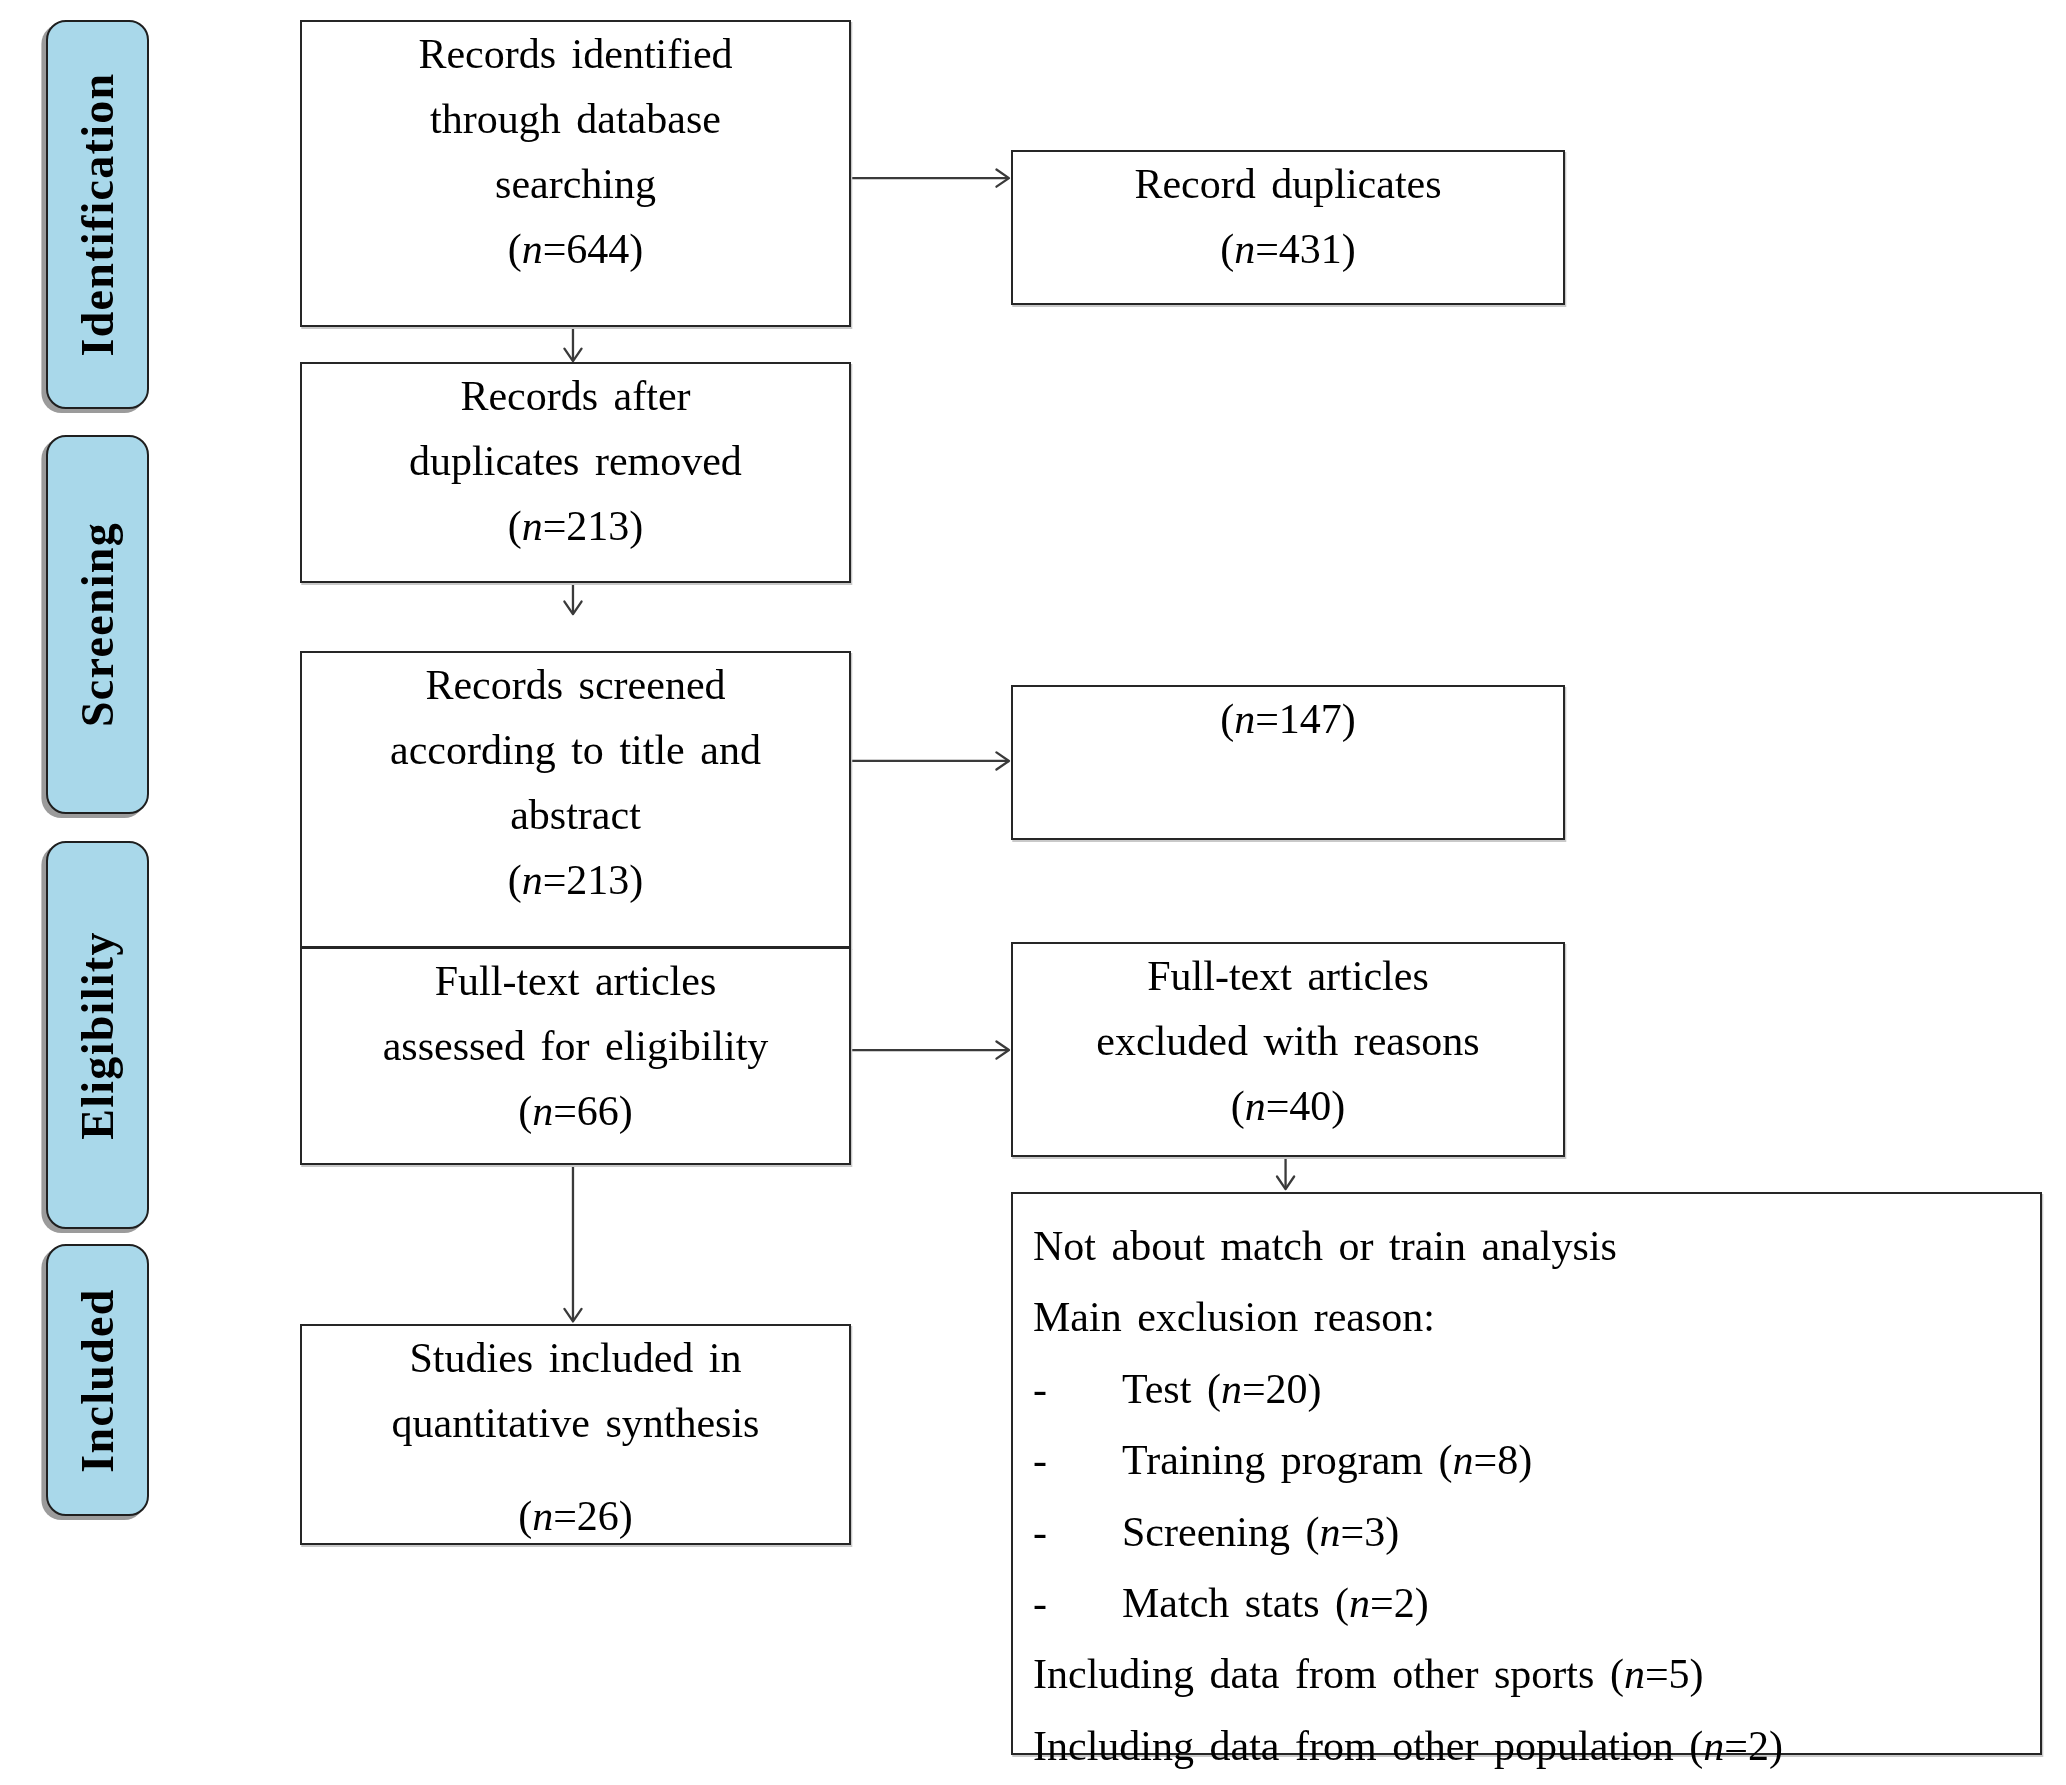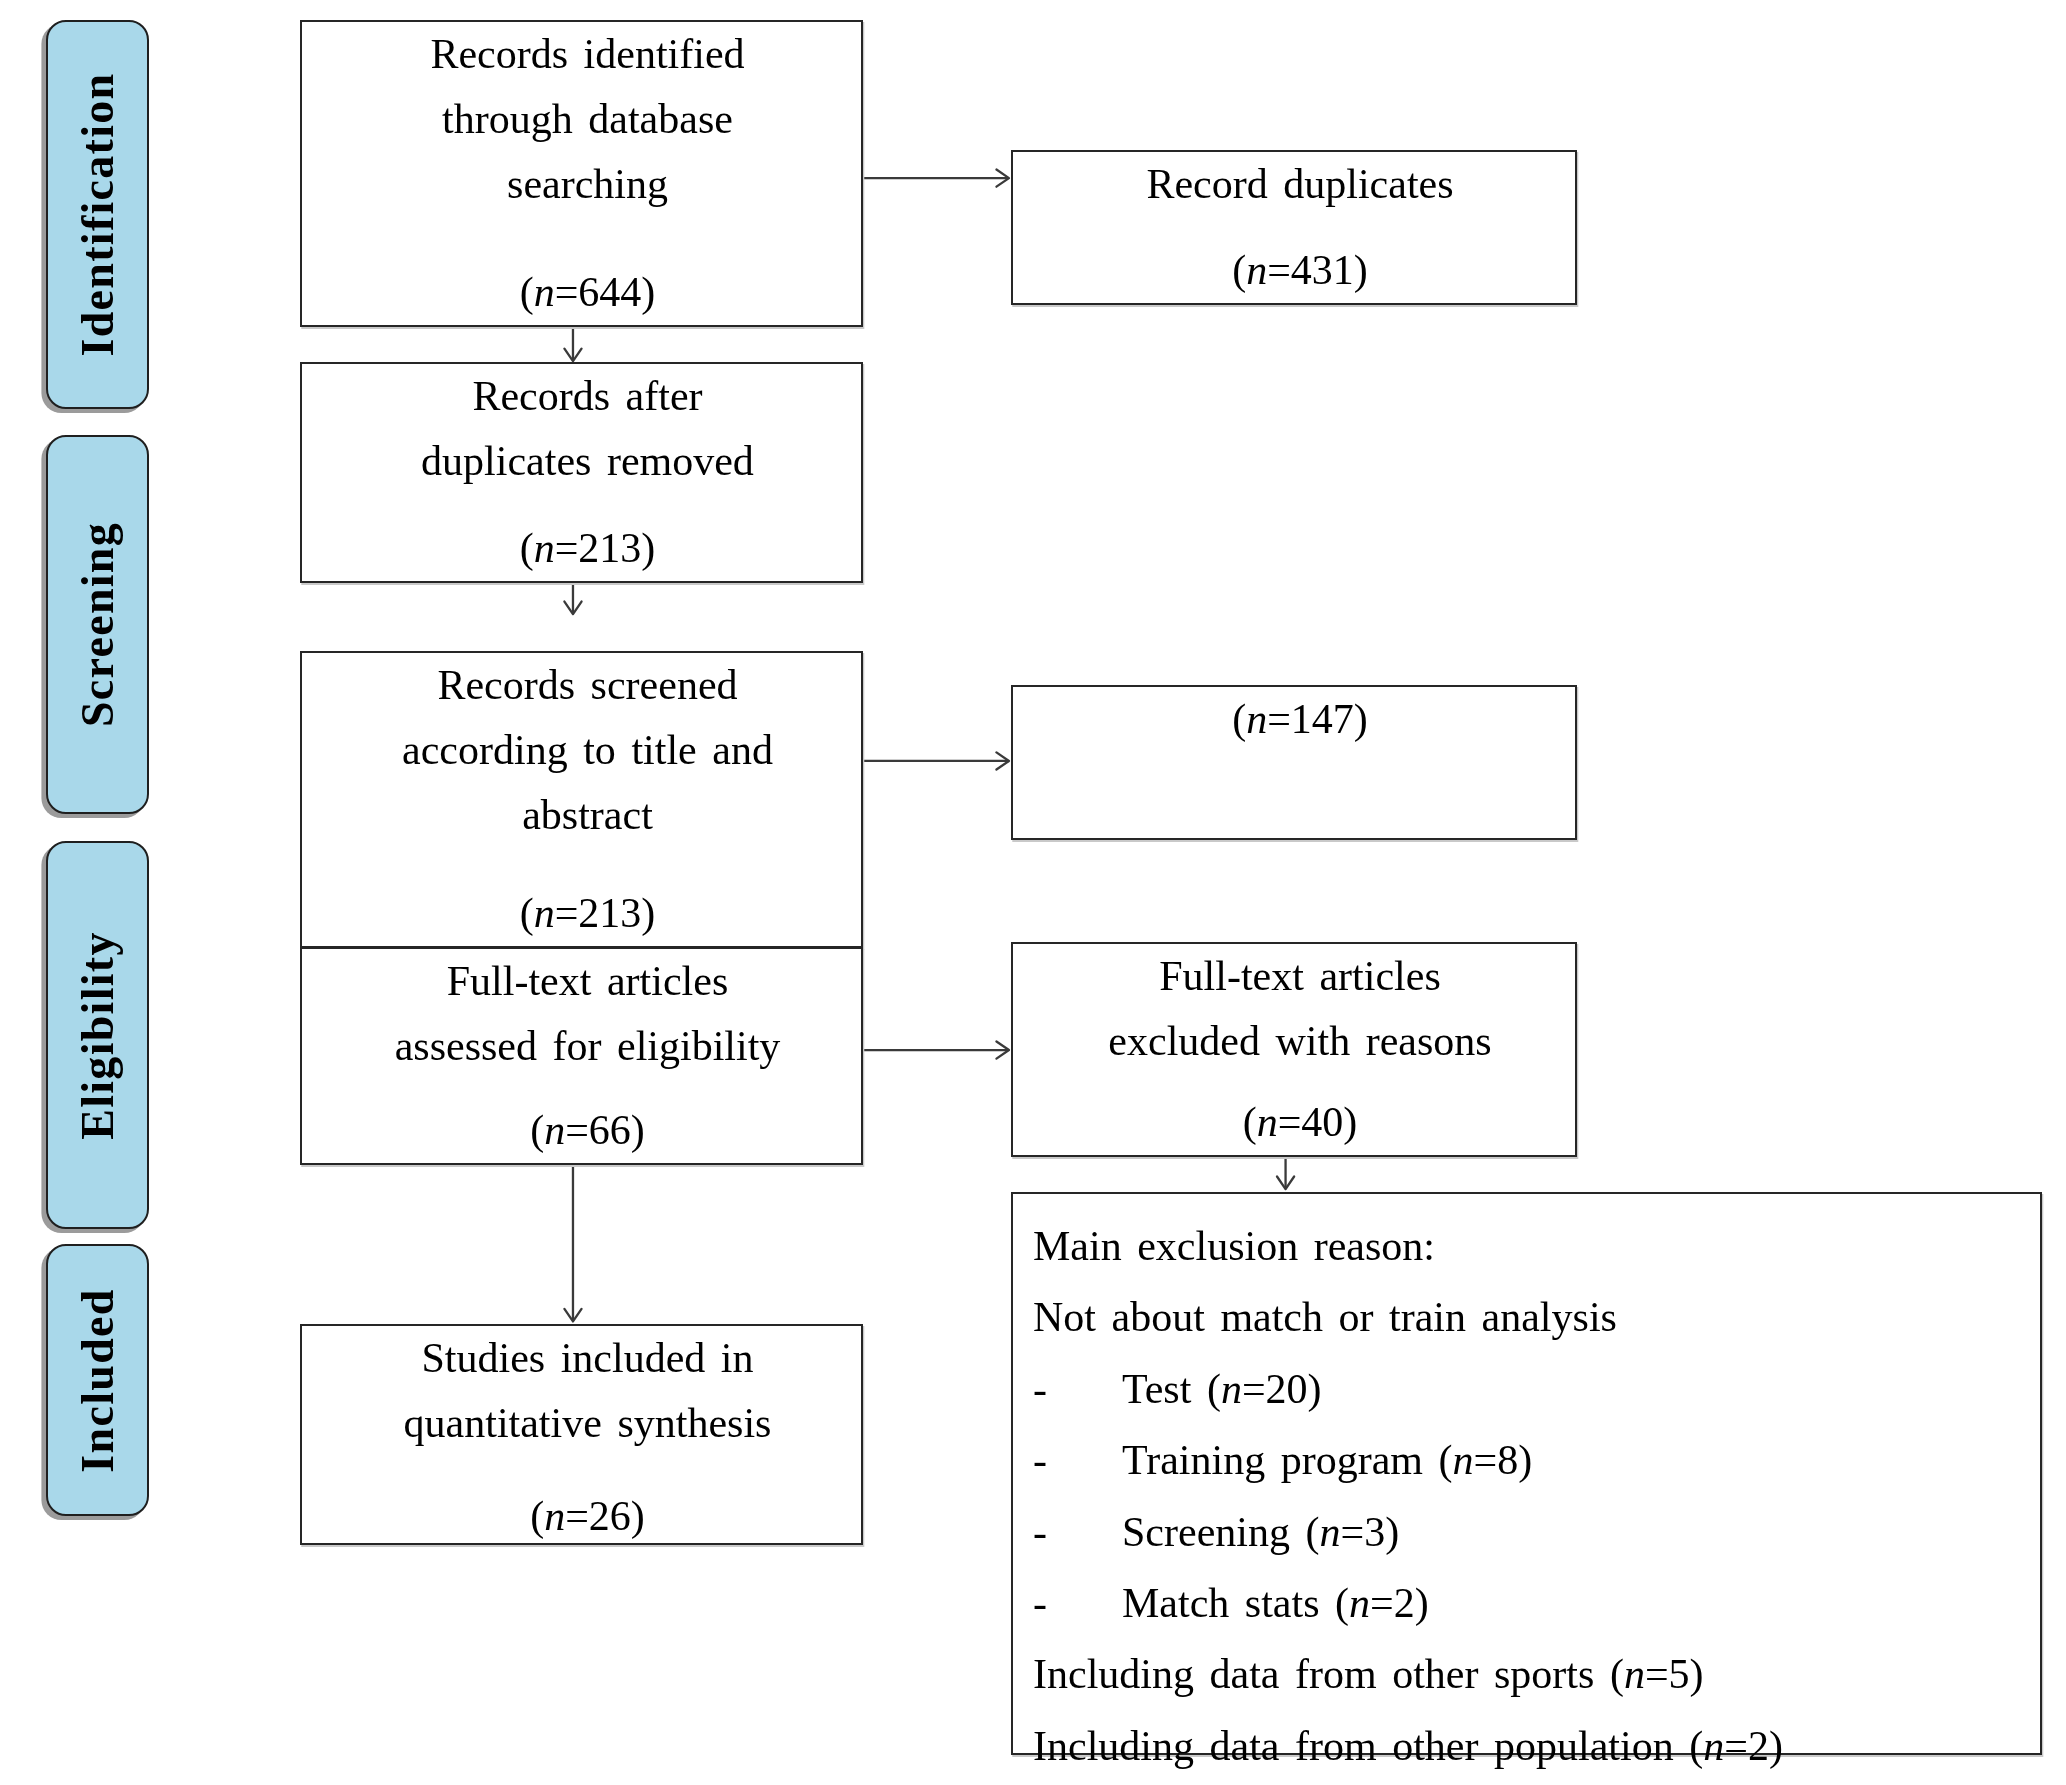--- a/index.html
+++ b/index.html
@@ -30,22 +30,22 @@
   #tab-identification{top:20px;height:385px;}
   #tab-screening{top:435px;height:375px;}
   #tab-eligibility{top:841px;height:384px;}
   #tab-included{top:1244px;height:268px;}
 
   
   .fbox{
     position:absolute;background:#ffffff;
     border:2px solid var(--box-border,#262626);
     box-shadow:1.3px 2px 0 #c9c9c9;
-    display:flex;flex-direction:column;align-items:center;justify-content:space-between;
-    text-align:center;font-size:42px;line-height:1.55;word-spacing:0.12em;padding-left:12px;
+    display:flex;flex-direction:column;align-items:center;justify-content:flex-start;
+    text-align:center;font-size:42px;line-height:1.55;word-spacing:0.12em;
   }
   .fbox-text,.fbox-n{width:100%;}
   .nvar{font-style:italic;}
 
   #box-records-identified{left:300px;top:20px;width:547px;height:303px;}
   #box-record-duplicates{left:1011px;top:102px;width:550px;height:151px;margin-top:48px;}
   #box-records-after-duplicates{left:300px;top:362px;width:547px;height:217px;}
   #box-records-screened{left:300px;top:651px;width:547px;height:293px;}
   #box-records-eliminated{left:1011px;top:685px;width:550px;height:151px;}
   #box-full-text-assessed{left:300px;top:947px;width:547px;height:214px;}
@@ -149,22 +149,22 @@
     <div class="fbox-text">Full-text articles<br>excluded with reasons</div>
     <div class="fbox-n">(<i class="nvar">n</i>=40)</div>
   </div>
 
   <div class="fbox" id="box-studies-included">
     <div class="fbox-text">Studies included in<br>quantitative synthesis</div>
     <div class="fbox-n">(<i class="nvar">n</i>=26)</div>
   </div>
 
   <div class="fbox" id="box-exclusion-reasons">
+      <div class="reason-line"><span>Not about match or train analysis</span></div>
       <div class="reason-line"><span>Main exclusion reason:</span></div>
-      <div class="reason-line"><span>Not about match or train analysis</span></div>
       <div class="reason-line"><span class="bullet">-</span><span>Test</span> (<i class="nvar">n</i>=20)</div>
       <div class="reason-line"><span class="bullet">-</span><span>Training program</span> (<i class="nvar">n</i>=8)</div>
       <div class="reason-line"><span class="bullet">-</span><span>Screening</span> (<i class="nvar">n</i>=3)</div>
       <div class="reason-line"><span class="bullet">-</span><span>Match stats</span> (<i class="nvar">n</i>=2)</div>
       <div class="reason-line"><span>Including data from other sports</span> (<i class="nvar">n</i>=5)</div>
       <div class="reason-line"><span>Including data from other population</span> (<i class="nvar">n</i>=2)</div>
     </div>
 
 </div>
 

